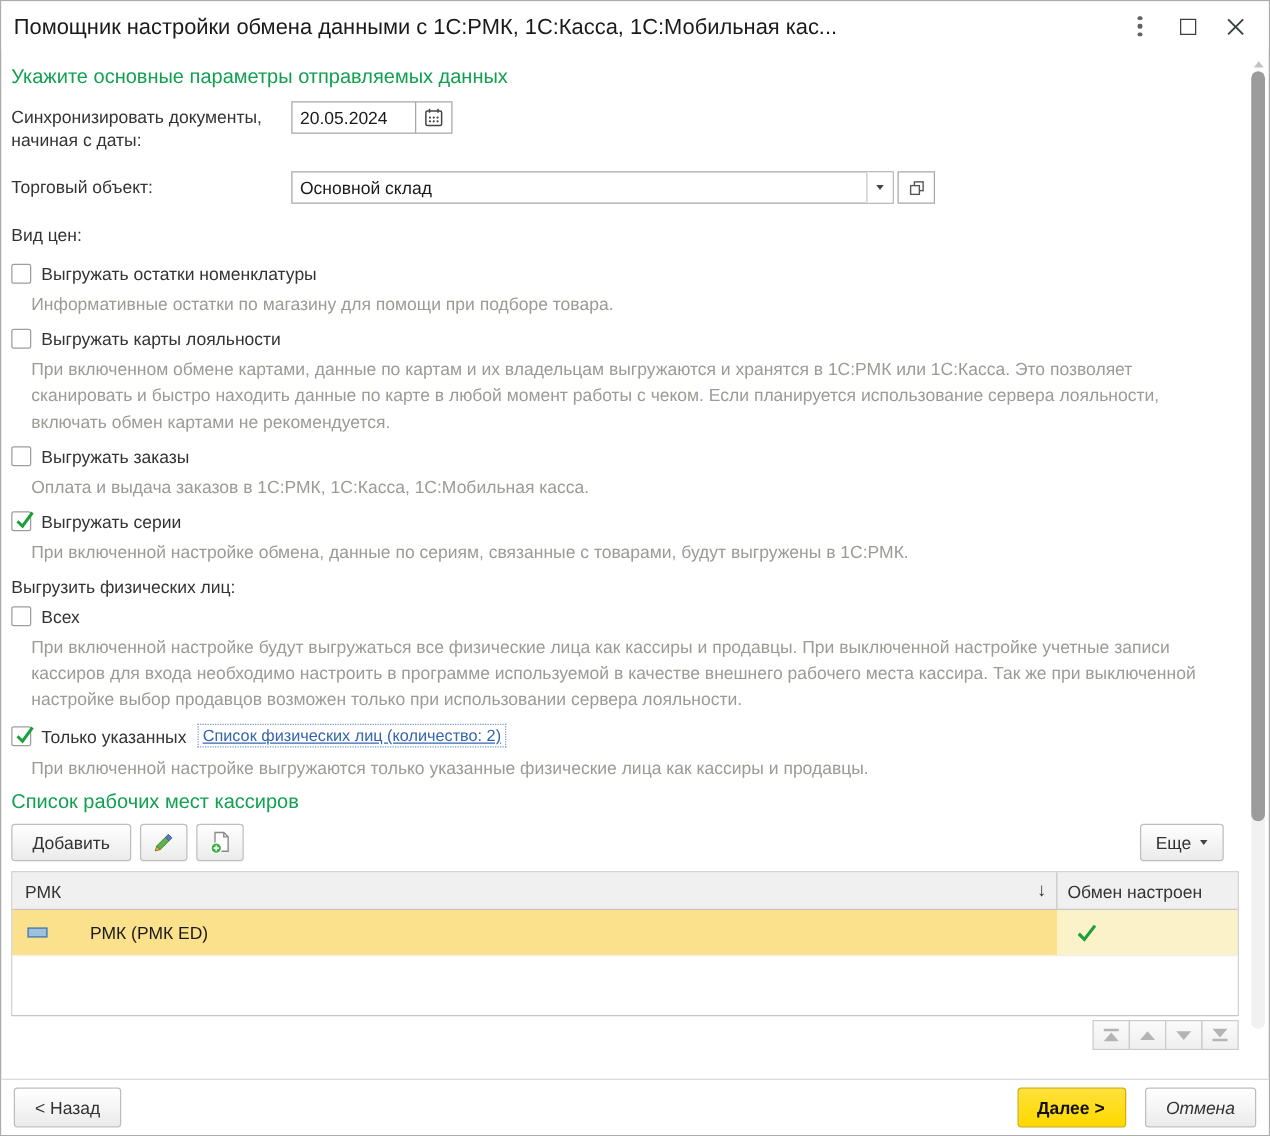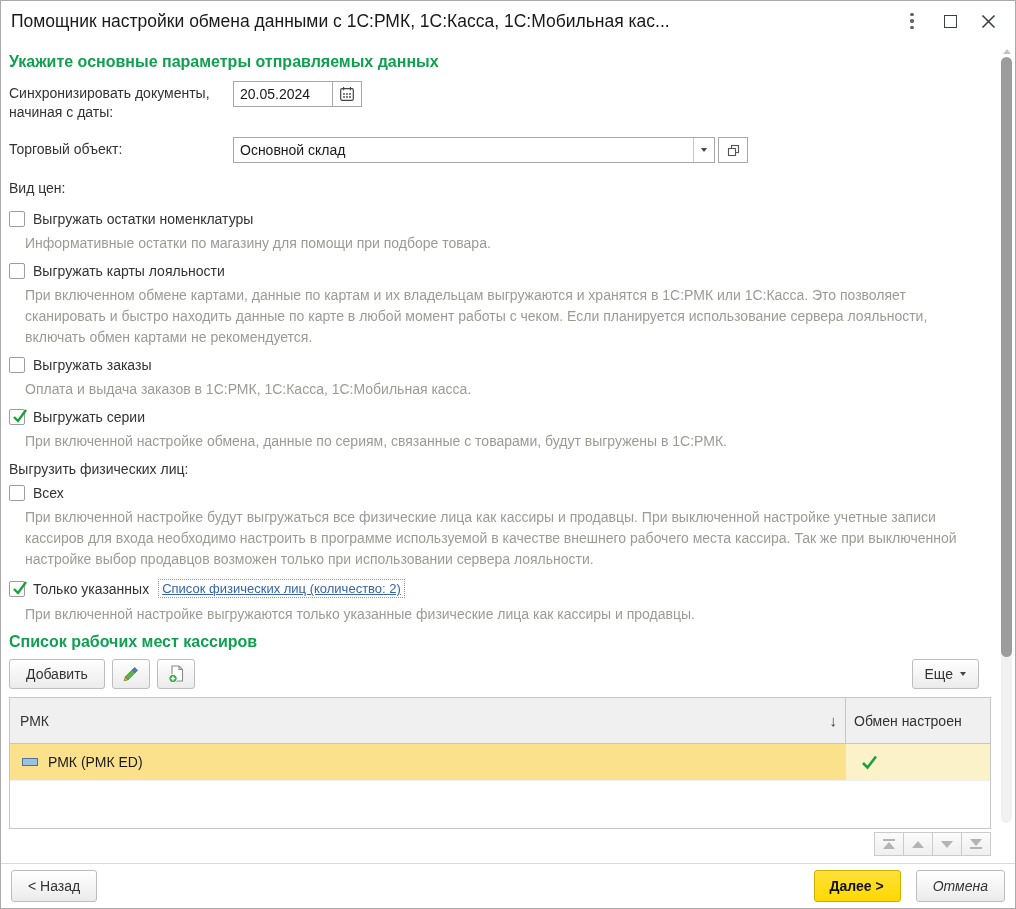--- a/index.html
+++ b/index.html
@@ -12,21 +12,21 @@
   
   .titlebar { height: 40px; display:flex; align-items:center; padding:0 8px 0 10px; background:#fff; }
   .titlebar .title { font-size:17.5px; color:#1a1a1a; flex:0 1 auto; white-space:nowrap; overflow:hidden; }
   .win-controls { margin-left:auto; display:flex; align-items:center; }
   .win-btn { width:38px; height:30px; display:flex; align-items:center; justify-content:center; cursor:pointer; }
   .dots { display:flex; flex-direction:column; gap:3px; }
   .dots i { width:3.5px; height:3.5px; border-radius:50%; background:#5f6368; }
   .maxbox { width:13px; height:13px; border:1.5px solid #3c4043; }
   
   .content { padding: 6px 24px 0 8px; }
-  .section-heading { font-size:16px; font-weight:bold; color:#11a050; margin:6px 0 10px; }
+  .section-heading { font-size:16px; font-weight:normal; color:#11a050; margin:6px 0 10px; }
   .form-row { display:flex; margin-bottom:13px; align-items:flex-start; }
   .form-label { width:224px; font-size:14px; color:#333; line-height:19px; padding-top:3px; }
   .tfield { height:26px; border:1px solid #a8a8a8; font-size:14px; color:#1a1a1a; padding:0 6px;
             font-family:inherit; background:#fff; outline:none; }
   .date-wrap { display:flex; }
   .date-wrap input { width:100px; }
   .sq-btn { width:30px; height:26px; border:1px solid #a8a8a8; background:#fff; margin-left:-1px;
             display:flex; align-items:center; justify-content:center; cursor:pointer; }
   .combo { display:flex; }
   .combo-box { position:relative; width:482px; }
@@ -47,28 +47,28 @@
                  border:1px dotted #7d9cc9; padding:1px 3px; cursor:pointer; }
   
   .btn { height:30px; border:1px solid #bdbdbd; border-radius:3px; background:linear-gradient(#ffffff,#ebebeb);
          font-size:14px; color:#333; font-family:inherit; display:inline-flex; align-items:center;
          justify-content:center; padding:0 16px; cursor:pointer; }
   .toolbar { display:flex; align-items:center; gap:7px; margin:0 0 8px; }
   .icon-btn { width:38px; padding:0; }
   .more-btn { margin-left:auto; margin-right:12px; gap:7px; padding:0 12px; }
   
   .grid { border:1px solid #c6c6c6; width:982px; }
-  .grid-header { display:flex; background:#f0f0f0; height:46px; border-bottom:1px solid #c6c6c6;justify-content:flex-end; }
+  .grid-header { display:flex; background:#f0f0f0; height:30px; border-bottom:1px solid #c6c6c6;justify-content:flex-end; }
   .hcell { display:flex; align-items:center; font-size:14px; color:#333; }
   .hcell-rmk { flex:1; padding:0 8px 0 10px; border-right:1px solid #c6c6c6; }
   .hcell-rmk .sort { margin-left:auto; font-size:15px; color:#333; }
   .hcell-exch { width:144px; padding:0 8px; }
   .grid-row { display:flex; height:36px; }
   .rcell { display:flex; align-items:center; font-size:14px; color:#1a1a1a; }
-  .rcell-name { flex:1; background:#fbe18c; padding-left:12px; }
+  .rcell-name { flex:1; background:#fbe18c; padding-left:12px;gap:24px; }
   .rcell-state { width:144px; background:#fcf2ca; padding-left:14px; }
   .dev-icon { width:16px; height:8px; background:#9dc2df; border:1px solid #49759c; margin-right:10px; }
   .grid-filler { height:48px; background:#fff; border-top:1px solid #efefef; }
   .nav-row { width:982px; display:flex; justify-content:flex-end; margin-top:3px; }
   .nav-btn { width:30px; height:24px; border:1px solid #cbcbcb; background:linear-gradient(#fbfbfb,#efefef);
              display:flex; flex-direction:column; align-items:center; justify-content:center; gap:1px;
              margin-left:-1px; cursor:pointer; }
   .tri-up { width:0;height:0;border-left:6px solid transparent;border-right:6px solid transparent;border-bottom:7px solid #b4b4b4; }
   .tri-dn { width:0;height:0;border-left:6px solid transparent;border-right:6px solid transparent;border-top:7px solid #b4b4b4; }
   .nav-bar { width:12px; height:2px; background:#b4b4b4; }

